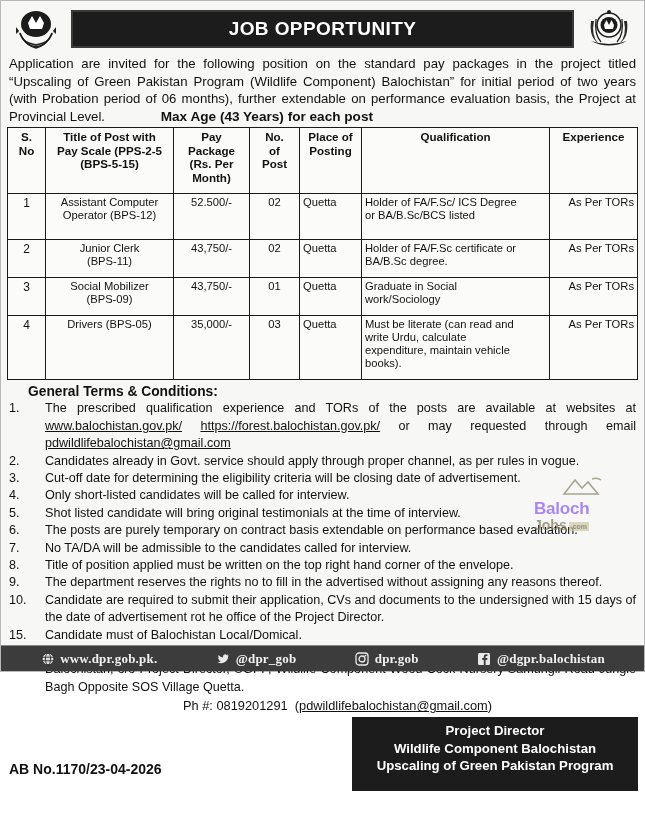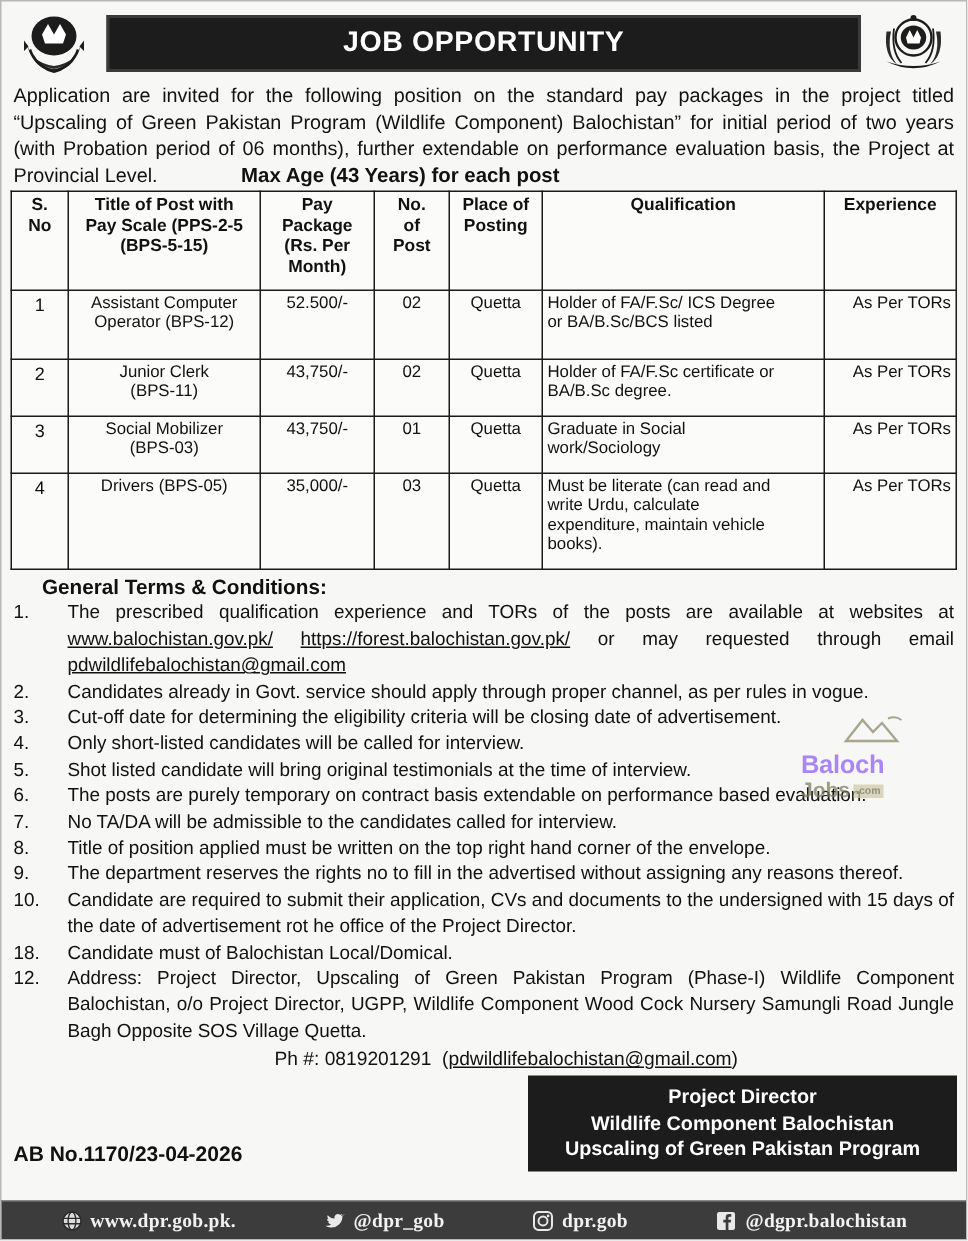--- a/index.html
+++ b/index.html
@@ -8,21 +8,21 @@
     background: #ffffff;
   }
   body {
     width: 645px; height: 827px;
     font-family: "Liberation Sans", sans-serif;
     color: #111;
     position: relative;
     overflow: hidden;
   }
   .page {
-    width: 645px; height: 827px;
+    width: 645px; height: 672px;
     position: relative;
     background: #f7f7f5;
     border: 1px solid #b8b8b8;
     padding: 4px 6px 0 6px;
   }
 
   
   .header {
     display: flex;
     align-items: center;
@@ -83,21 +83,21 @@
     font-size: 11.6px;
     text-align: center;
     vertical-align: top;
     line-height: 13.5px;
     height: 66px;
   }
   td.c-sno    { text-align: center; vertical-align: middle; font-size: 12px; }
   td.c-title  { text-align: center; line-height: 13px; }
   td.c-pay    { text-align: center; }
   td.c-num    { text-align: center; }
-  td.c-place  { text-align: center; }
+  td.c-place  { }
   td.c-qual   { text-align: left; line-height: 13px; }
   td.c-exp    { text-align: right; }
   .col1 { width: 38px; }
   .col2 { width: 128px; }
   .col3 { width: 76px; }
   .col4 { width: 50px; }
   .col5 { width: 62px; }
   .col6 { width: 188px; }
   .col7 { width: 88px; }
 
@@ -164,21 +164,21 @@
     height: 62px;
     margin-top: 4px;
   }
   .sig-block {
     position: absolute;
     right: 0; top: 0;
     width: 286px;
     background: #1c1c1c;
     color: #fff;
     text-align: center;
-    padding: 5px 6px 6px 6px;
+    padding: 5px 6px 16px 6px;
   }
   .sig-line {
     font-size: 13.2px;
     font-weight: bold;
     line-height: 17.5px;
   }
   .abno {
     position: absolute;
     left: 2px; bottom: 2px;
     font-size: 14px;
@@ -328,21 +328,21 @@
         <td class="c-qual">
           <div>Holder of FA/F.Sc certificate or</div>
           <div>BA/B.Sc degree.</div>
         </td>
         <td class="c-exp">As Per TORs</td>
       </tr>
       <tr style="height:38px;">
         <td class="c-sno">3</td>
         <td class="c-title">
           <div>Social Mobilizer</div>
-          <div>(BPS-03)</div>
+          <div>(BPS-09)</div>
         </td>
         <td class="c-pay">43,750/-</td>
         <td class="c-num">01</td>
         <td class="c-place">Quetta</td>
         <td class="c-qual">
           <div>Graduate in Social</div>
           <div>work/Sociology</div>
         </td>
         <td class="c-exp">As Per TORs</td>
       </tr>
@@ -418,21 +418,21 @@
     </div>
     <div class="term">
       <span class="term-num">9.</span>
       <span class="term-body">The department reserves the rights no to fill in the advertised without assigning any reasons thereof.</span>
     </div>
     <div class="term justify">
       <span class="term-num">10.</span>
       <span class="term-body">Candidate are required to submit their application, CVs and documents to the undersigned with 15 days of the date of advertisement rot he office of the Project Director.</span>
     </div>
     <div class="term">
-      <span class="term-num">18.</span>
+      <span class="term-num">15.</span>
       <span class="term-body">Candidate must of Balochistan Local/Domical.</span>
     </div>
     <div class="term justify">
       <span class="term-num">12.</span>
       <span class="term-body">Address: Project Director, Upscaling of Green Pakistan Program (Phase-I) Wildlife Component Balochistan, o/o Project Director, UGPP, Wildlife Component Wood Cock Nursery Samungli Road Jungle Bagh Opposite SOS Village Quetta.</span>
     </div>
 
     <div class="ph-line">
       <span>Ph #: 0819201291</span>
       <span>&nbsp;(</span><span class="u">pdwildlifebalochistan@gmail.com</span><span>)</span>

